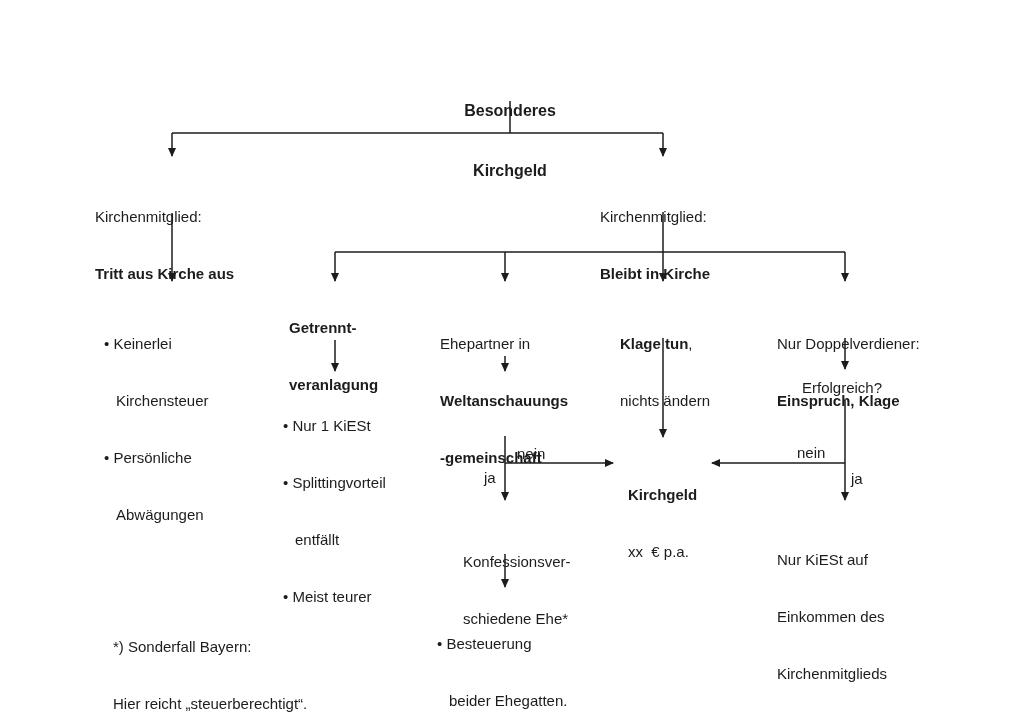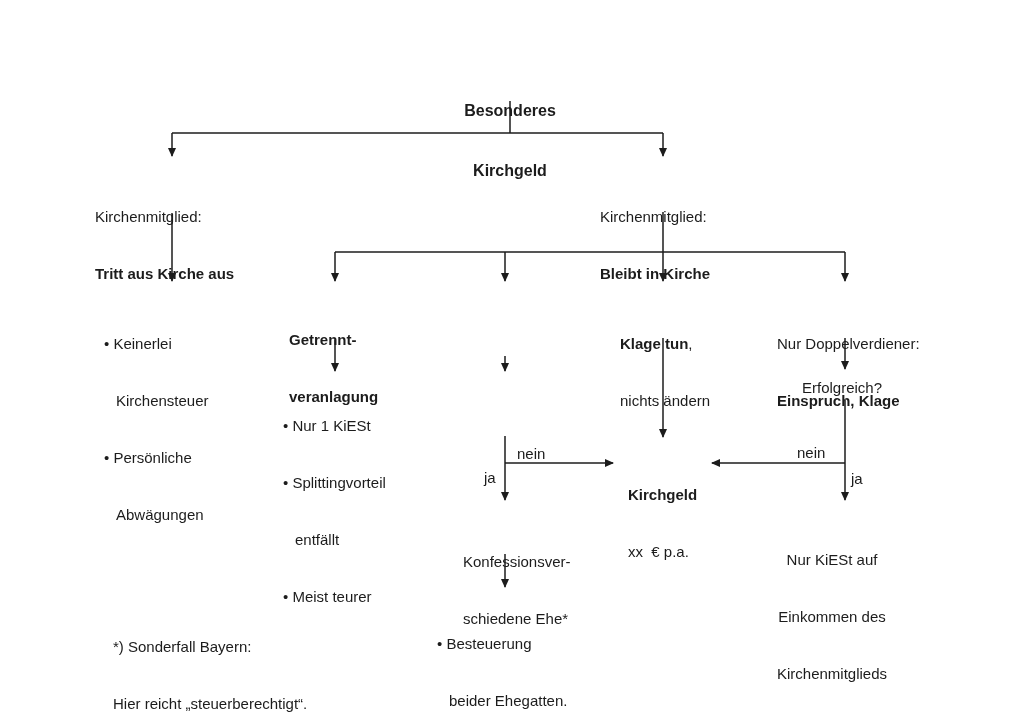--- a/index.html
+++ b/index.html
@@ -99,31 +99,36 @@
     <div class="bold">Bleibt in Kirche</div>
   </div>
 
   <div class="tb" style="left:104px; top:296px;">
     <div>• Keinerlei</div>
     <div class="ind">Kirchensteuer</div>
     <div>• Persönliche</div>
     <div class="ind">Abwägungen</div>
   </div>
 
-  <div class="tb bold" style="left:289px; top:292px;">
+  <div class="tb bold" style="left:289px; top:280px;">
     <div>Getrennt-</div>
     <div>veranlagung</div>
   </div>
   <div class="tb" style="left:283px; top:378px;">
     <div>• Nur 1 KiESt</div>
     <div>• Splittingvorteil</div>
     <div class="ind">entfällt</div>
     <div>• Meist teurer</div>
   </div>
 
+  <div class="tb" style="left:440px; top:296px;">
+    <div>Ehepartner in</div>
+    <div class="bold">Weltanschauungs</div>
+    <div class="bold">-gemeinschaft</div>
+  </div>
   <div class="tb" style="left:517px; top:444px;">nein</div>
   <div class="tb" style="left:484px; top:468px;">ja</div>
   <div class="tb" style="left:463px; top:514px;">
     <div>Konfessionsver-</div>
     <div>schiedene Ehe*</div>
   </div>
   <div class="tb" style="left:437px; top:596px;">
     <div>• Besteuerung</div>
     <div class="ind">beider Ehegatten.</div>
     
@@ -135,21 +140,21 @@
     <div>nichts ändern</div>
   </div>
 
   <div class="tb" style="left:777px; top:296px;">
     <div>Nur Doppelverdiener:</div>
     <div class="bold">Einspruch, Klage</div>
   </div>
   <div class="tb" style="left:802px; top:378px;">Erfolgreich?</div>
   <div class="tb" style="left:797px; top:443px;">nein</div>
   <div class="tb" style="left:851px; top:469px;">ja</div>
-  <div class="tb" style="left:777px; top:512px;text-align:center;">
+  <div class="tb" style="left:777px; top:512px;">
     <div>Nur KiESt auf</div>
     <div>Einkommen des</div>
     <div>Kirchenmitglieds</div>
   </div>
 
   <div class="tb" style="left:628px; top:447px;">
     <div class="bold">Kirchgeld</div>
     <div>xx  € p.a.</div>
   </div>
 

